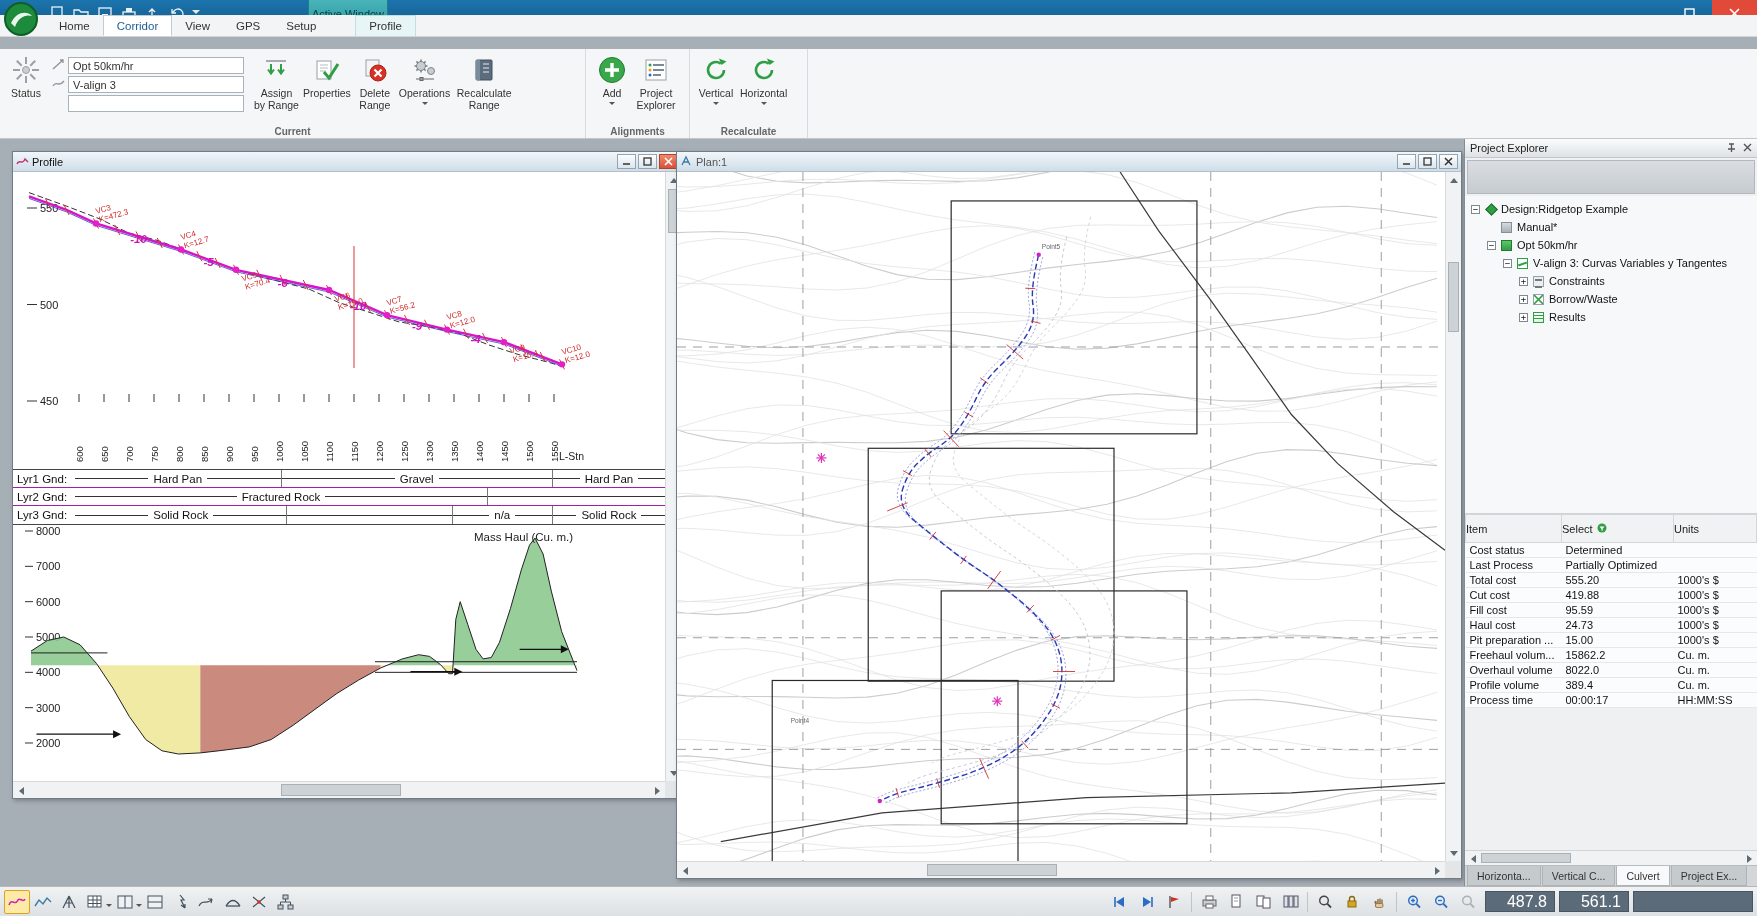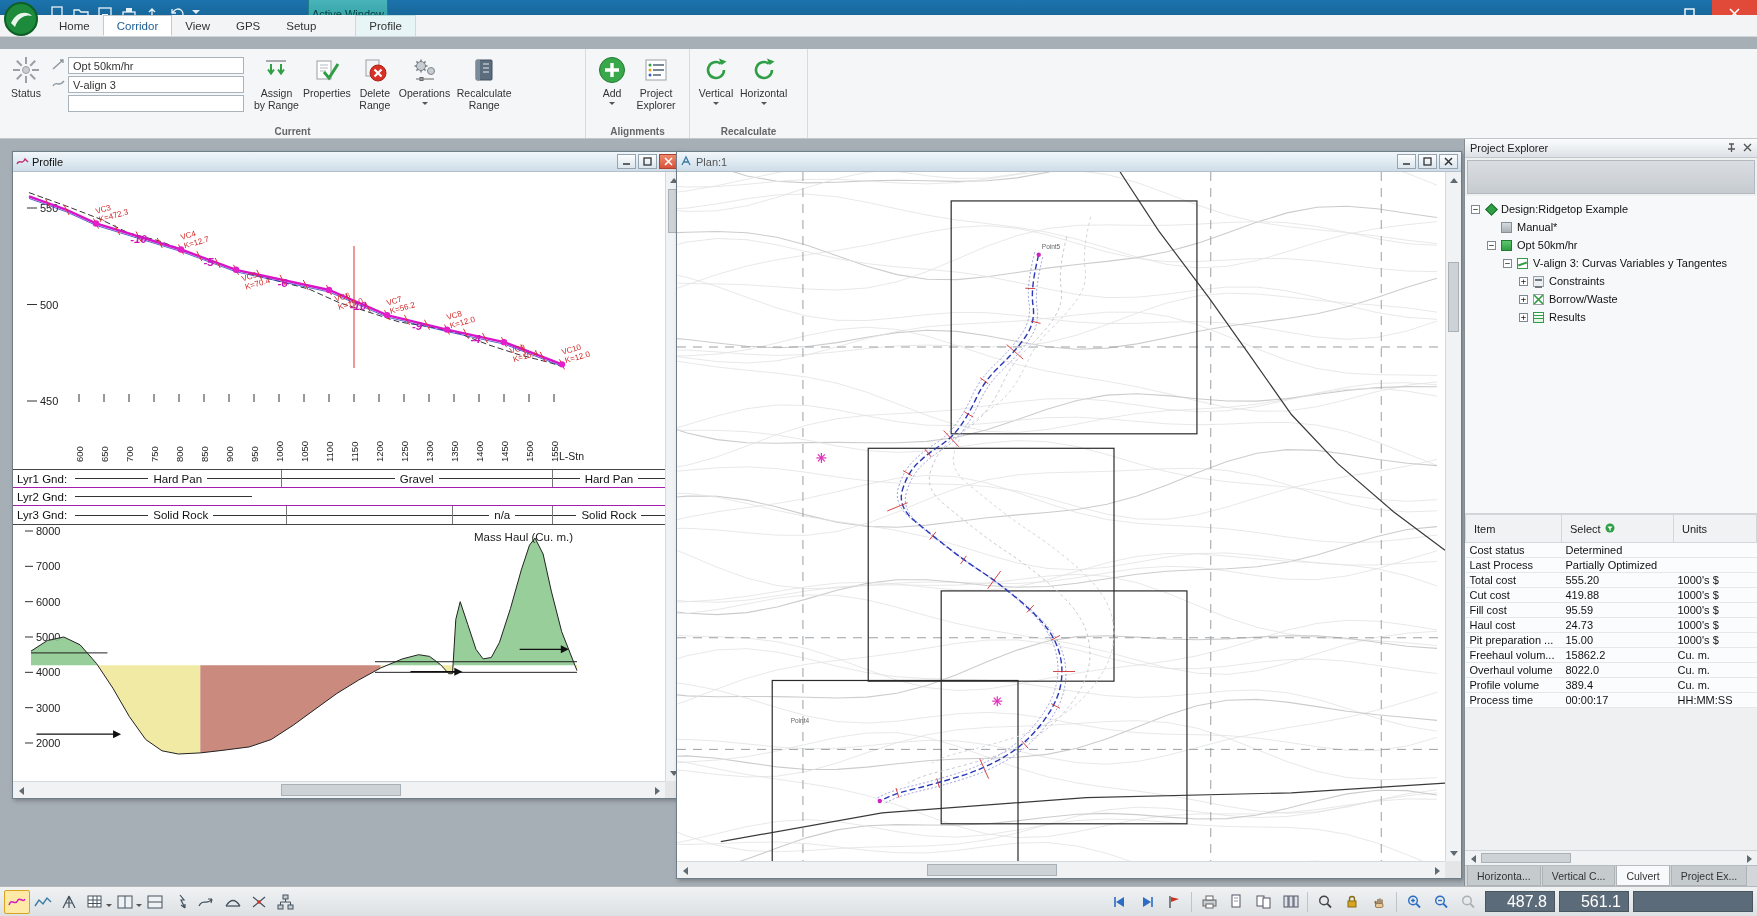--- a/index.html
+++ b/index.html
@@ -82,21 +82,21 @@
 .ti-valign::before{inset:1px;background:#fff;border:1px solid #2f9e44;}
 .ti-valign::after{left:2px;right:2px;top:6px;border-top:2px solid #2f9e44;transform:rotate(-20deg);}
 .ti-constraints::before{inset:1px;background:#eceff1;border:1px solid #99a1a7;}
 .ti-constraints::after{left:3px;right:3px;top:4px;height:5px;border-top:2px solid #70797f;border-bottom:2px solid #70797f;}
 .ti-borrow::before{inset:1px;border:1px solid #99a1a7;background:
  linear-gradient(45deg,transparent 42%,#2f9e44 46%,#2f9e44 54%,transparent 58%),
  linear-gradient(-45deg,transparent 42%,#2f9e44 46%,#2f9e44 54%,transparent 58%),#fff;}
 .ti-results::before{inset:1px;background:linear-gradient(#ffffff,#dff3e2);border:1px solid #2f9e44;}
 .ti-results::after{left:2px;right:2px;top:4px;height:0;border-top:1px solid #2f9e44;box-shadow:0 3px 0 #2f9e44;}
 .cost-table{border-collapse:collapse;width:100%;font-size:11px;background:#fbfcfd;flex:0 0 auto;table-layout:fixed;}
-.cost-table th{background:#f1f2f3;border:1px solid #d4d7da;font-weight:normal;text-align:left;height:28px;padding:0 8px;color:#222;}
+.cost-table th{background:#f1f2f3;border:1px solid #d4d7da;font-weight:normal;text-align:left;height:28px;padding:0 0;color:#222;}
 .cost-table td{border-bottom:1px solid #e5e7e9;padding:0 4px;height:15px;color:#111;overflow:hidden;white-space:nowrap;}
 .sel-head{display:flex;align-items:center;gap:4px;}
 .exp-spacer{flex:1;}
 .exp-hscroll{height:15px;background:#f1f2f3;border-top:1px solid #d0d4d7;position:relative;flex:0 0 auto;}
 .exp-tabs{height:21px;display:flex;align-items:stretch;background:#d3d7da;border-top:1px solid #b7bcc0;padding-left:2px;flex:0 0 auto;}
 .etab{padding:0 9px;font-size:10.5px;display:flex;align-items:center;border:1px solid #aeb3b8;border-top:none;background:#c5cacd;color:#333;margin-right:1px;white-space:nowrap;}
 .etab.active{background:#f8f9fa;}
 
 
 .statusbar{position:absolute;left:0;bottom:0;right:0;height:30px;background:linear-gradient(#f0f2f3,#dde1e4);border-top:1px solid #b4b8bb;display:flex;align-items:center;padding:0 4px;}
@@ -523,20 +523,25 @@
                     <span class="lseg" style="width: 19%;">
                       <span class="hl"></span>
                       <span class="ltext">Hard Pan</span>
                       <span class="hl"></span>
                     </span>
                   </span>
                 </div>
                 <div class="lrow">
                   <span class="llabel">Lyr2 Gnd:</span>
                   <span class="lsegs">
+                    <span class="lseg" style="width: 70%;">
+                      <span class="hl"></span>
+                      <span class="ltext">Fractured Rock</span>
+                      <span class="hl"></span>
+                    </span>
                     <span class="lseg" style="width: 30%;">
                       <span class="hl"></span>
                     </span>
                   </span>
                 </div>
                 <div class="lrow">
                   <span class="llabel">Lyr3 Gnd:</span>
                   <span class="lsegs">
                     <span class="lseg" style="width: 36%;">
                       <span class="hl"></span>

